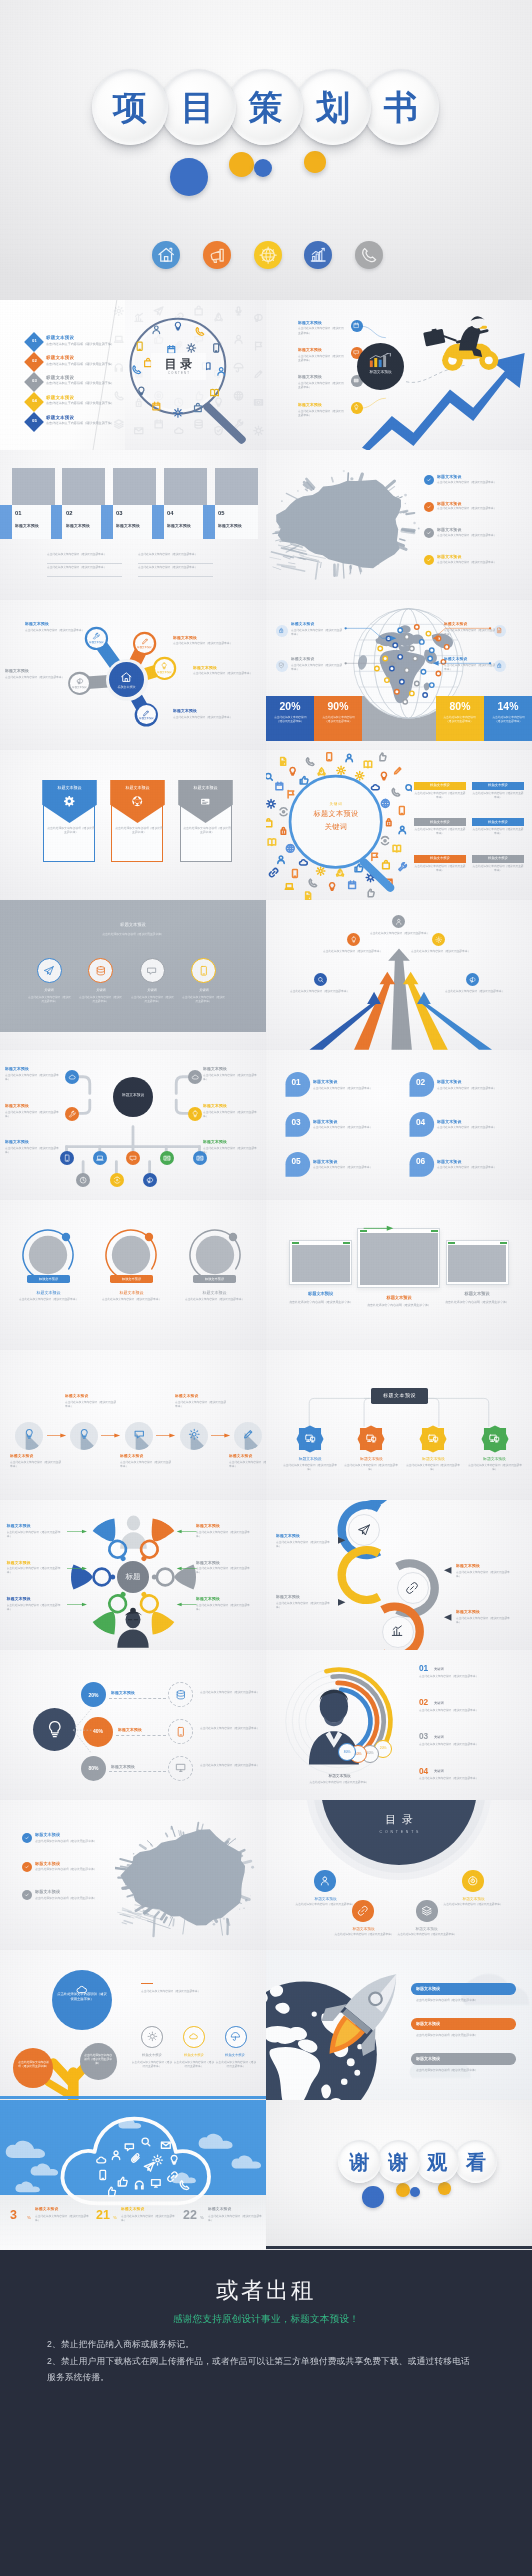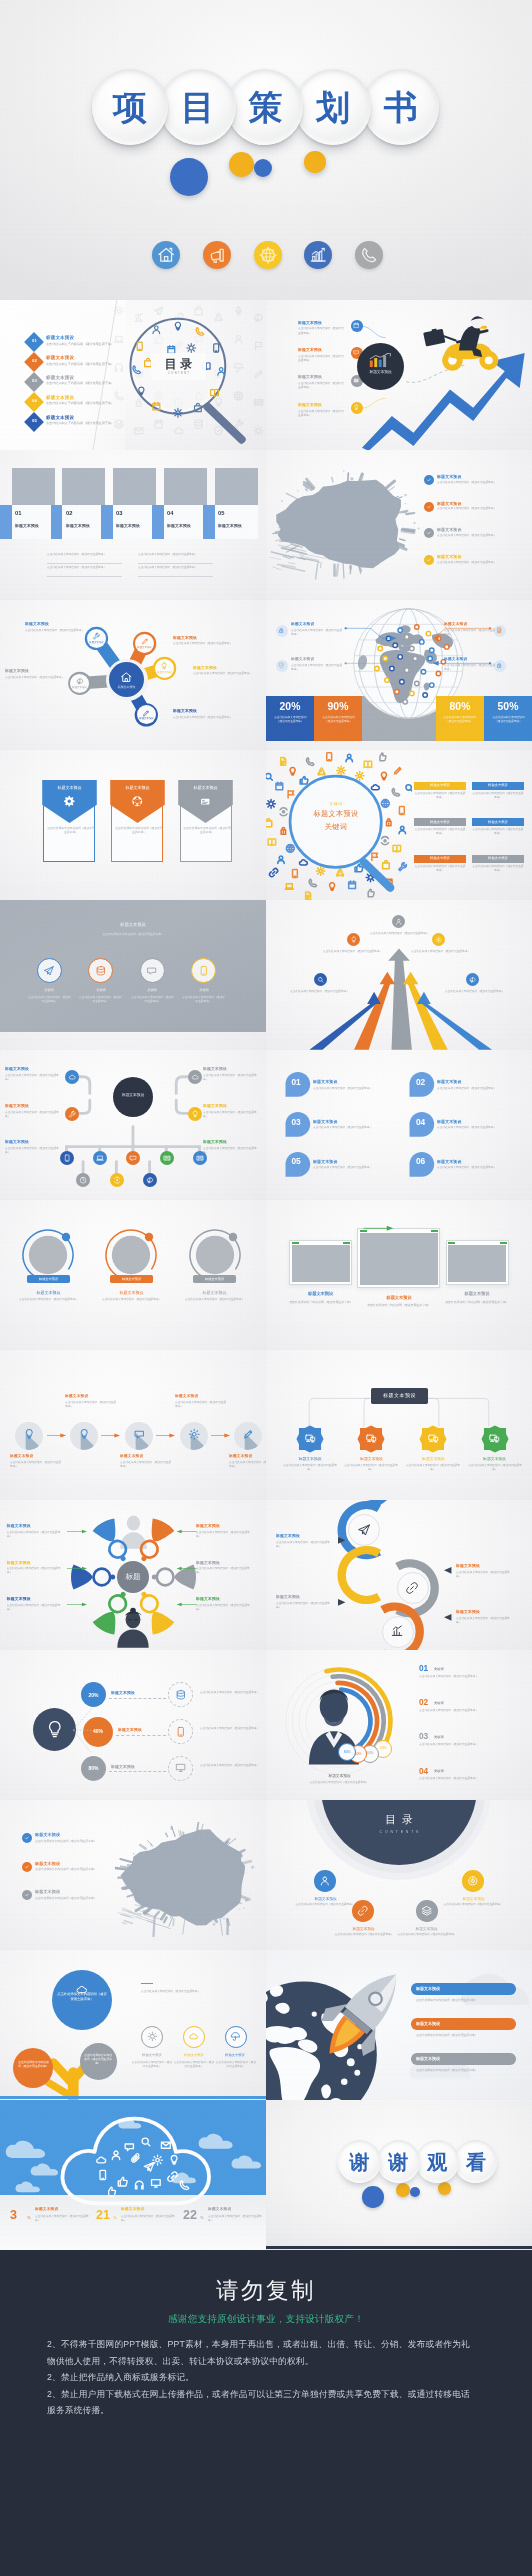--- a/index.html
+++ b/index.html
@@ -752,21 +752,21 @@
           <div style="position:absolute;left:0px;top:96px;width:48px;height:45px;background:#2f5fb0;"></div>
           <div style="position:absolute;left:0px;top:101px;width:48px;text-align:center;font-size:10.4px;color:#fff;font-weight:bold;">20%</div>
           <div style="position:absolute;left:5.8px;top:116px;width:37px;text-align:center;font-size:2.7px;color:rgba(255,255,255,.85);line-height:3.7px;">点击此处添加文字内容说明（建议使用主题字体）</div>
           <div style="position:absolute;left:48px;top:96px;width:48px;height:45px;background:#e8772e;"></div>
           <div style="position:absolute;left:48px;top:101px;width:48px;text-align:center;font-size:10.4px;color:#fff;font-weight:bold;">90%</div>
           <div style="position:absolute;left:54px;top:116px;width:37px;text-align:center;font-size:2.7px;color:rgba(255,255,255,.85);line-height:3.7px;">点击此处添加文字内容说明（建议使用主题字体）</div>
           <div style="position:absolute;left:170px;top:96px;width:48px;height:45px;background:#f4bd21;"></div>
           <div style="position:absolute;left:170px;top:101px;width:48px;text-align:center;font-size:10.4px;color:#fff;font-weight:bold;">80%</div>
           <div style="position:absolute;left:175px;top:116px;width:37px;text-align:center;font-size:2.7px;color:rgba(255,255,255,.85);line-height:3.7px;">点击此处添加文字内容说明（建议使用主题字体）</div>
           <div style="position:absolute;left:218px;top:96px;width:48px;height:45px;background:#3f87d0;"></div>
-          <div style="position:absolute;left:218px;top:101px;width:48px;text-align:center;font-size:10.4px;color:#fff;font-weight:bold;">50%</div>
+          <div style="position:absolute;left:218px;top:101px;width:48px;text-align:center;font-size:10.4px;color:#fff;font-weight:bold;">14%</div>
           <div style="position:absolute;left:224px;top:116px;width:37px;text-align:center;font-size:2.7px;color:rgba(255,255,255,.85);line-height:3.7px;">点击此处添加文字内容说明（建议使用主题字体）</div>
         </div>
       </div>
       <div class="row">
         <div class="slide">
           <div style="position:absolute;left:43px;top:37px;width:52px;height:75px;background:#fcfdfe;border:0.5px solid #3f87d0;"></div>
           <svg viewBox="0 0 66 52" width="55" height="43" style="position:absolute;left:42px;top:30px;">
             <path d="M0 0 H66 V30 L33 52 L0 30 Z" fill="#3f87d0"></path>
           </svg>
           <div style="position:absolute;left:42px;top:35px;width:55px;text-align:center;font-size:4px;color:#fff;">标题文本预设</div>
@@ -2011,22 +2011,21 @@
           </div>
           <div style="position:absolute;left:96px;top:86px;width:21.6px;height:21.6px;border-radius:50%;background:#3c6fc4;box-shadow:0 1.7px 3.3px rgba(70,75,90,.25);"></div>
           <div style="position:absolute;left:130px;top:83px;width:14px;height:14px;border-radius:50%;background:#f2b01c;box-shadow:0 1.7px 3.3px rgba(70,75,90,.25);"></div>
           <div style="position:absolute;left:144px;top:87px;width:10px;height:10px;border-radius:50%;background:#3c6fc4;box-shadow:0 1.7px 3.3px rgba(70,75,90,.25);"></div>
           <div style="position:absolute;left:172px;top:82px;width:12.5px;height:12.5px;border-radius:50%;background:#f2b01c;box-shadow:0 1.7px 3.3px rgba(70,75,90,.25);"></div>
           <div style="position:absolute;left:0;top:146px;width:266px;height:3.3px;background:#2e3646;"></div>
         </div>
       </div>
     </div>
   <div class="footer">
-    <div class="f-title">请勿复制</div>
-    <div class="f-sub">感谢您支持原创设计事业，支持设计版权产！</div>
+    <div class="f-title">或者出租</div>
+    <div class="f-sub">感谢您支持原创设计事业，标题文本预设！</div>
     <div class="f-body">
-        <p>2、不得将千图网的PPT模版、PPT素材，本身用于再出售，或者出租、出借、转让、分销、发布或者作为礼物供他人使用，不得转授权、出卖、转让本协议或本协议中的权利。</p>
         <p>2、禁止把作品纳入商标或服务标记。</p>
         <p>2、禁止用户用下载格式在网上传播作品，或者作品可以让第三方单独付费或共享免费下载、或通过转移电话服务系统传播。</p>
       </div>
   </div>
 </div>
 
 
 </body></html>

